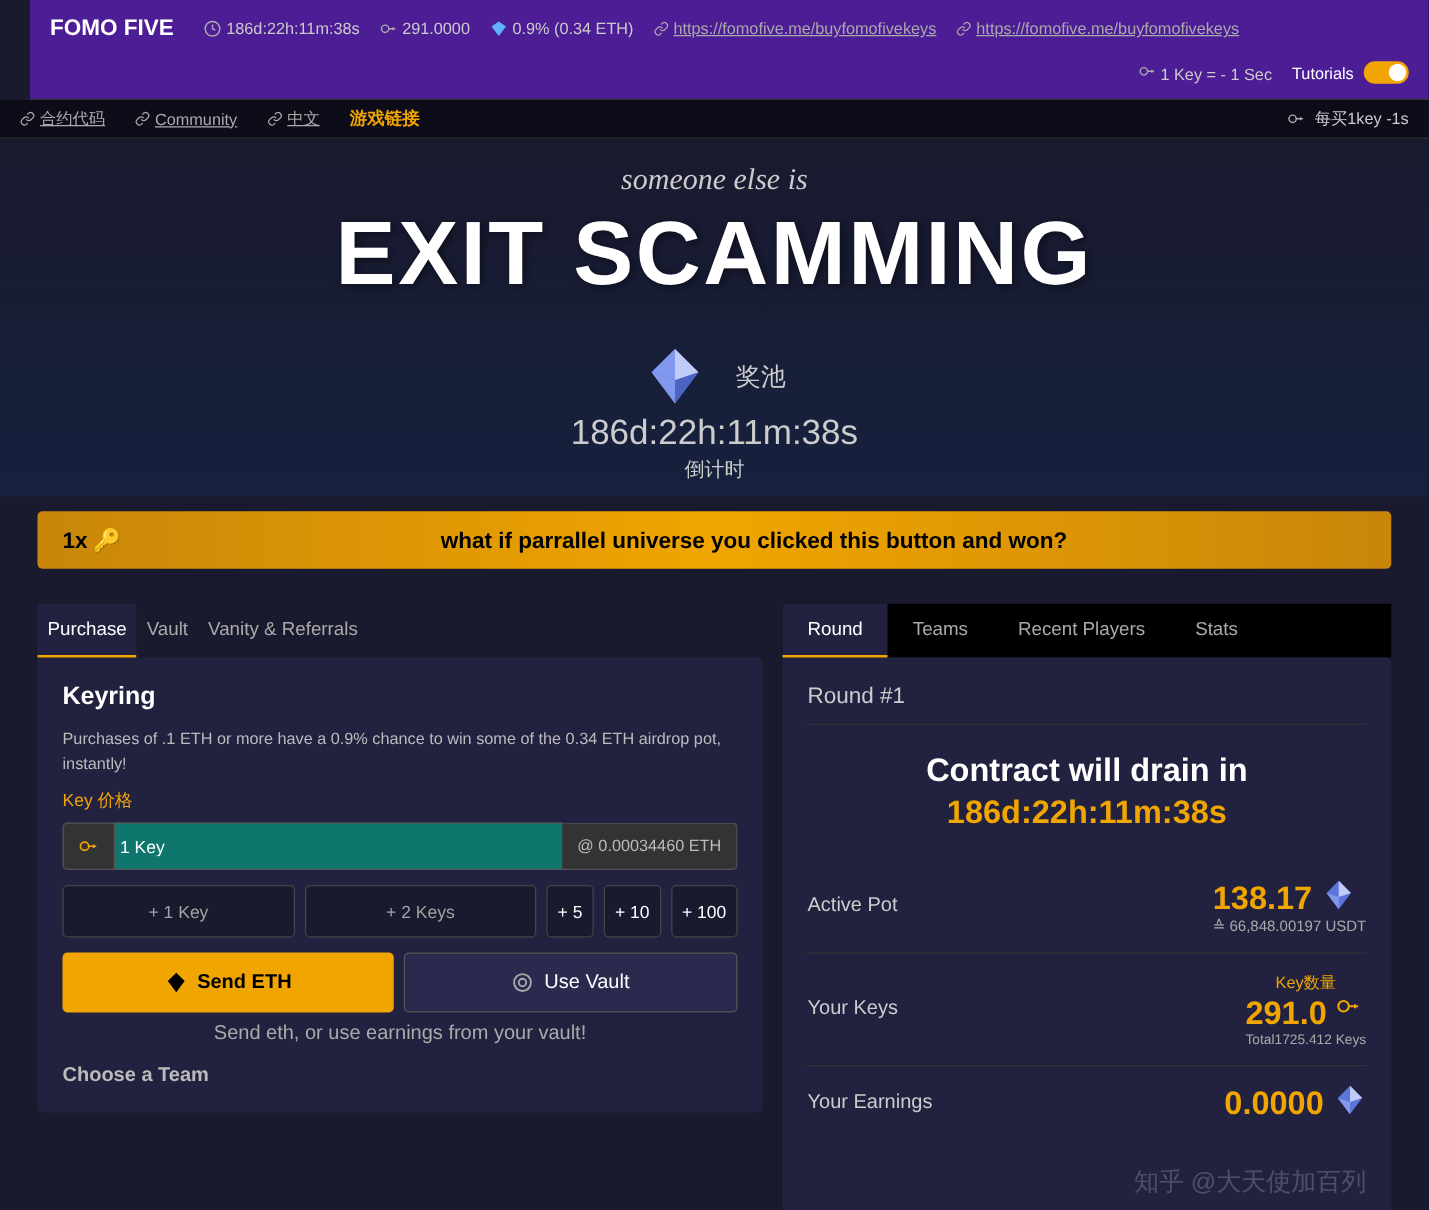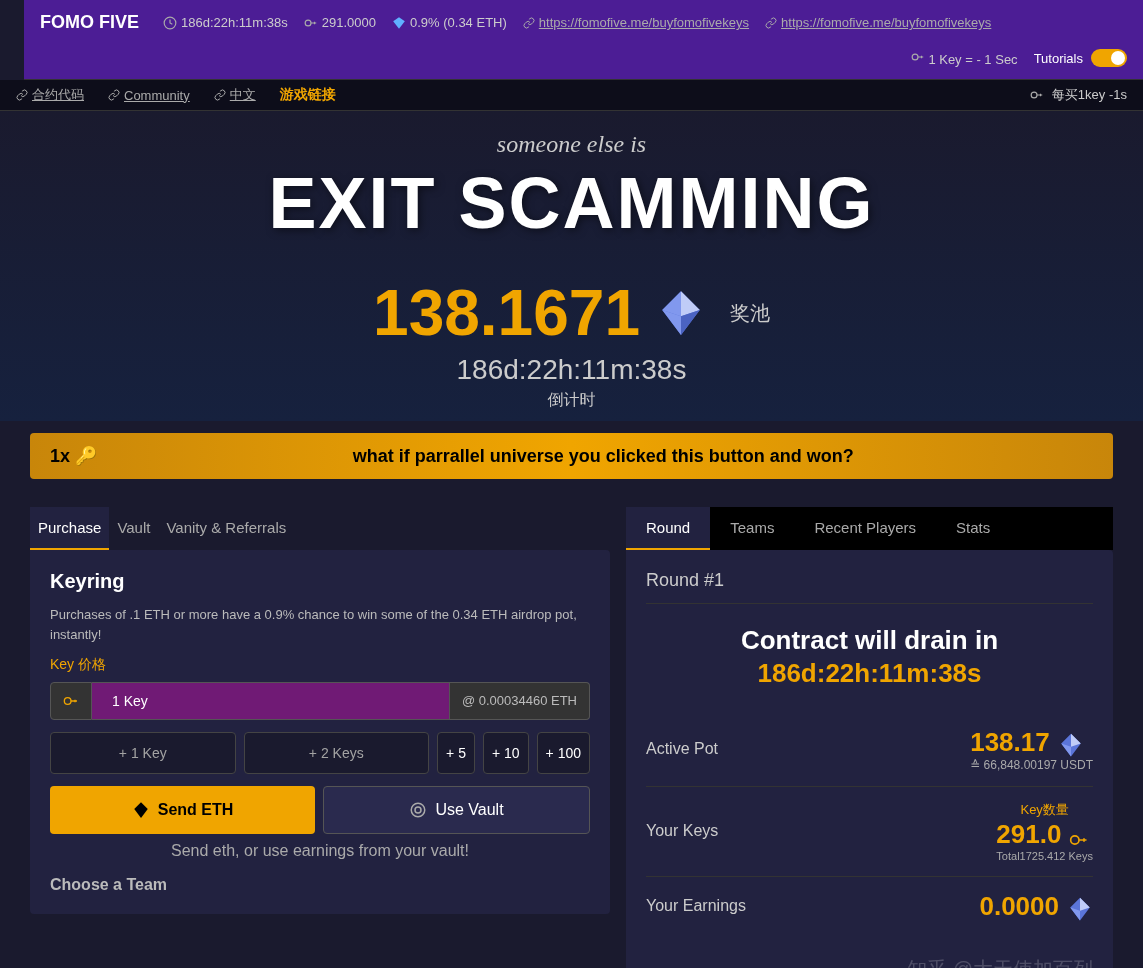--- a/index.html
+++ b/index.html
@@ -252,24 +252,24 @@
       background: #333;
       border: 1px solid #555;
       padding: 10px 12px;
       display: flex;
       align-items: center;
       border-radius: 4px 0 0 4px;
       color: #f0a500;
     }
     .key-input {
       flex: 1;
-      background: #701a75;
+      background: #0f766e;
       border: 1px solid #555;
       color: #fff;
-      padding: 10px 20px;
+      padding: 10px 4px;
       font-size: 14px;
       border-left: none;
     }
     .key-price-display {
       background: #333;
       border: 1px solid #555;
       padding: 10px 12px;
       color: #bbb;
       font-size: 13px;
       border-radius: 0 4px 4px 0;
@@ -413,21 +413,21 @@
     }
     .stats-label {
       font-size: 16px;
       color: #ccc;
     }
     .stats-value {
       font-size: 26px;
       font-weight: bold;
       color: #f0a500;
       display: flex;
-      align-items: flex-end;
+      align-items: flex-start;
       gap: 8px;
     }
     .stats-sub {
       font-size: 12px;
       color: #aaa;
       text-align: right;
     }
     .key-count-label {
       font-size: 13px;
       color: #f0a500;
@@ -537,21 +537,20 @@
       </svg>
     <span>每买1key -1s</span>
   </span>
 </div>
 
 <div class="hero">
   <div class="hero-subtitle">someone else is</div>
   <div class="hero-title">EXIT SCAMMING</div>
 
   <div class="prize-pool-row">
-    <span class="prize-amount">138.1671</span>
     <svg width="50" height="50" viewBox="0 0 32 32">
       <polygon points="16,2 28,14 16,30 4,14" fill="#627EEA" opacity="0.9"></polygon>
       <polygon points="16,2 28,14 16,18" fill="#C0CCF7"></polygon>
       <polygon points="4,14 16,18 16,30" fill="#8198EE"></polygon>
       <polygon points="16,18 28,14 16,30" fill="#4B63C2"></polygon>
       <polygon points="4,14 16,2 16,18" fill="#8198EE"></polygon>
     </svg>
     <span class="prize-label">奖池</span>
   </div>
 

